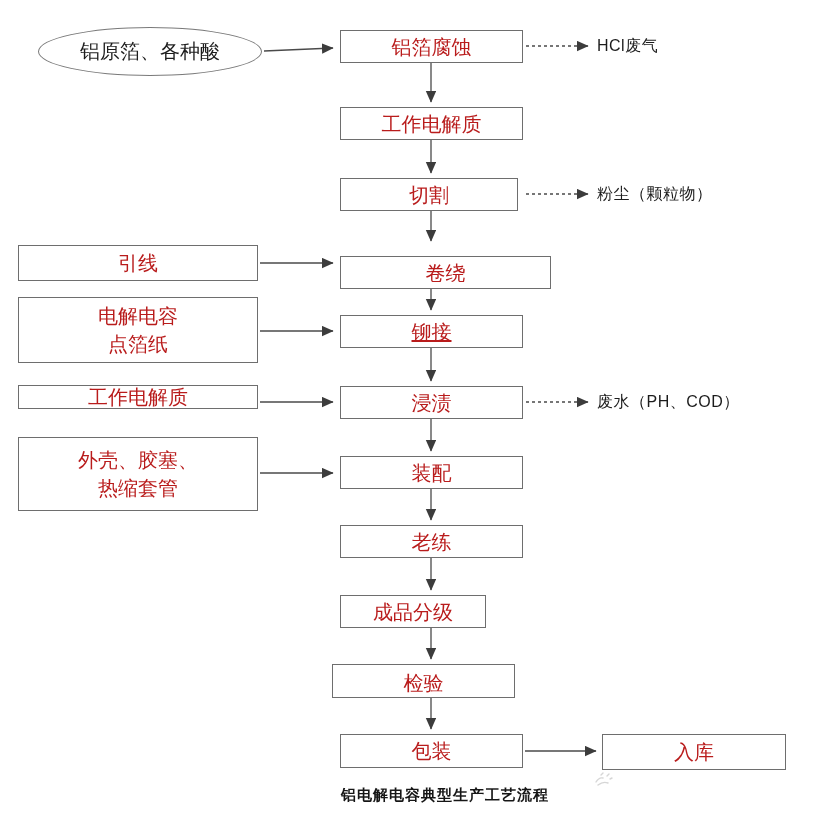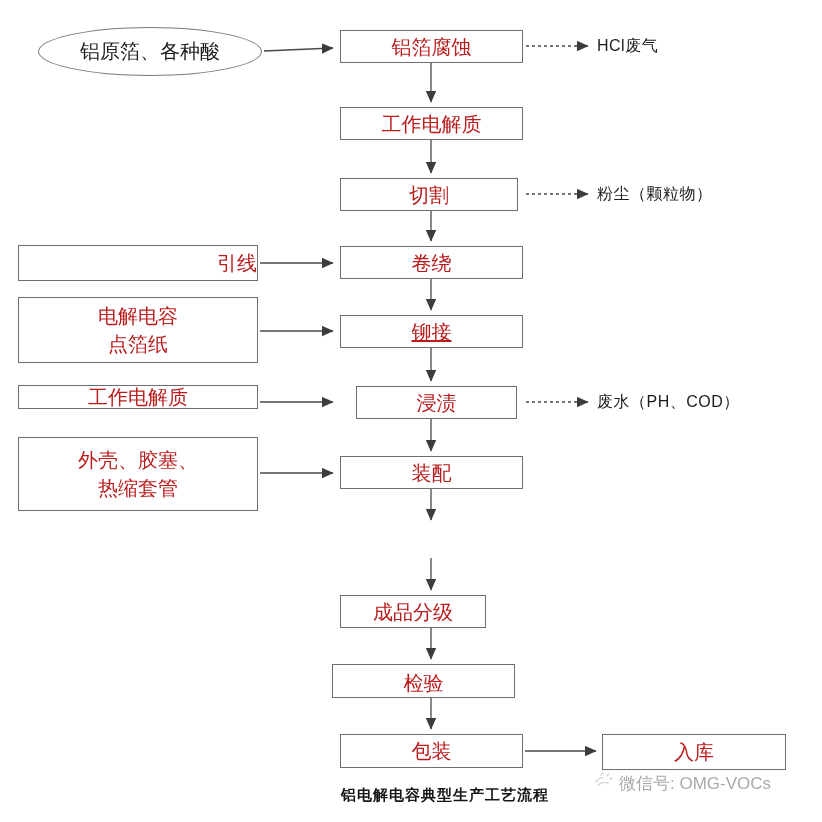--- a/index.html
+++ b/index.html
@@ -114,33 +114,34 @@
     </g>
   </svg>
 
   <div class="oval" style="left:38px; top:27px; width:224px; height:49px;">
     <span>铝原箔、各种酸</span>
   </div>
 
   <div class="node" style="left:340px; top:30px;  width:183px; height:33px;"><span>铝箔腐蚀</span></div>
   <div class="node" style="left:340px; top:107px; width:183px; height:33px;"><span>工作电解质</span></div>
   <div class="node" style="left:340px; top:178px; width:178px; height:33px;"><span>切割</span></div>
-  <div class="node" style="left:340px; top:246px; width:183px; height:33px;"><span>卷绕</span></div>
+  <div class="node" style="left:340px; top:256px; width:211px; height:33px;"><span>卷绕</span></div>
   <div class="node" style="left:340px; top:315px; width:183px; height:33px;text-decoration:underline;"><span>铆接</span></div>
-  <div class="node" style="left:340px; top:386px; width:161px; height:33px;margin-left:16px;"><span>浸渍</span></div>
+  <div class="node" style="left:340px; top:386px; width:183px; height:33px;"><span>浸渍</span></div>
   <div class="node" style="left:340px; top:456px; width:183px; height:33px;"><span>装配</span></div>
+  <div class="node" style="left:340px; top:525px; width:183px; height:33px;"><span>老练</span></div>
   <div class="node" style="left:340px; top:595px; width:146px; height:33px;"><span>成品分级</span></div>
   <div class="node" style="left:332px; top:664px; width:183px; height:34px;align-items:flex-end;"><span>检验</span></div>
   <div class="node" style="left:340px; top:734px; width:183px; height:34px;"><span>包装</span></div>
 
   <div class="node" style="left:602px; top:734px; width:184px; height:36px;">
     <span>入库</span>
   </div>
 
-  <div class="node" style="left:18px; top:245px; width:240px; height:36px;justify-content:flex-end;"><span>引线</span></div>
+  <div class="node" style="left:18px; top:245px; width:240px; height:36px;"><span>引线</span></div>
   <div class="node" style="left:18px; top:297px; width:240px; height:66px;"><span>电解电容
 点箔纸</span></div>
   <div class="node" style="left:18px; top:385px; width:240px; height:24px;"><span>工作电解质</span></div>
   <div class="node" style="left:18px; top:437px; width:240px; height:74px;"><span>外壳、胶塞、
 热缩套管</span></div>
 
   <div class="emission" style="left:597px; top:34px;  height:25px;">
       <span>HCl废气</span>
     </div>
   <div class="emission" style="left:597px; top:182px; height:25px;">
@@ -157,16 +158,15 @@
       <svg width="22" height="22" viewBox="0 0 22 22">
         <g stroke="#b5b5b5" stroke-width="1.4" fill="none" stroke-linecap="round">
           <path d="M4 12 Q7 7 11 8"></path>
           <path d="M6 15 Q11 11 16 13"></path>
           <path d="M9 5 L11 3"></path>
           <path d="M15 6 L17 4"></path>
           <path d="M18 9 L20 8"></path>
         </g>
       </svg>
     </span>
-    <span>微信号: OMG-VOCs</span>
   </div>
 
 </div>
 
 </body></html>

